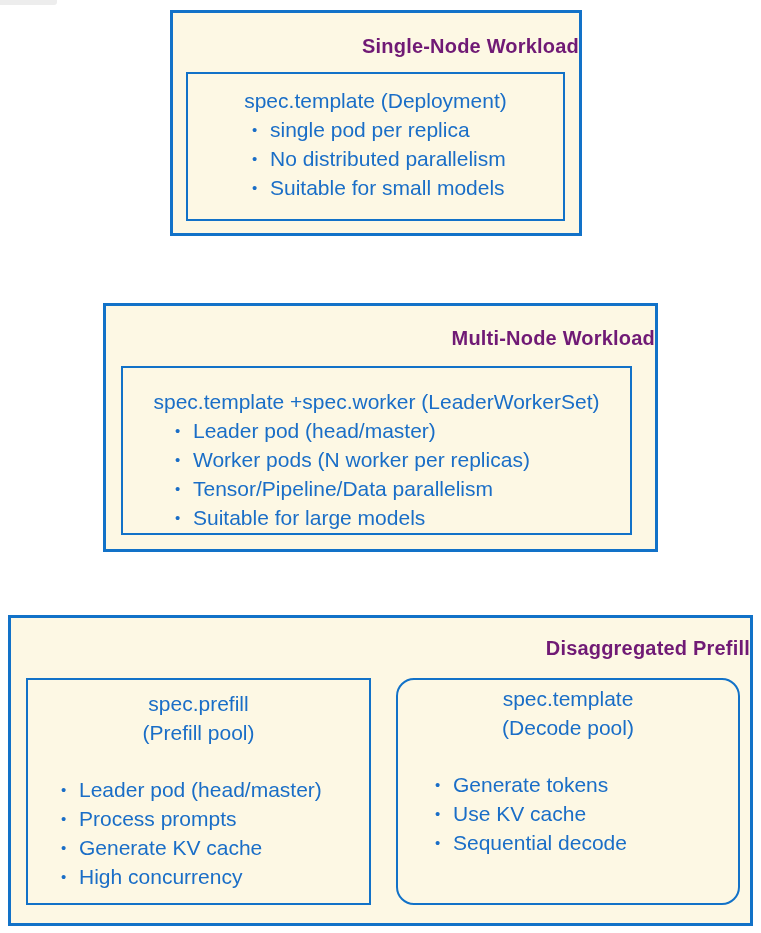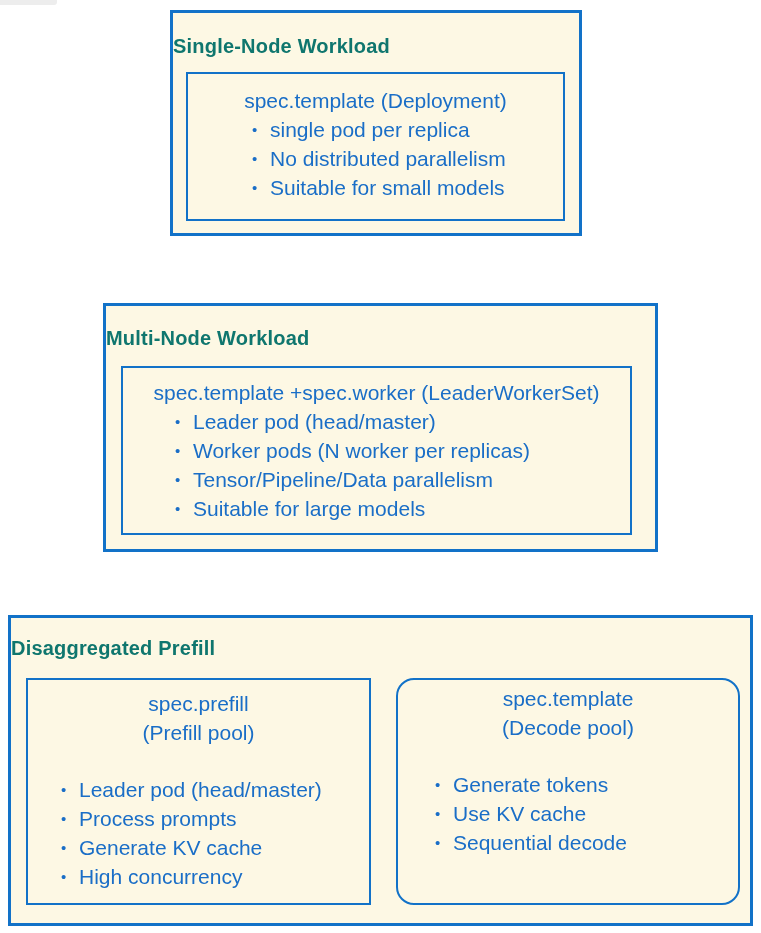--- a/index.html
+++ b/index.html
@@ -1,40 +1,40 @@
 <!DOCTYPE html>
 <html><head>
 <meta charset="utf-8">
 <style>
   html,body{margin:0;padding:0;background:#ffffff;}
   body{width:761px;height:933px;position:relative;font-family:"Liberation Sans",sans-serif;}
   .stage{position:absolute;left:0;top:0;width:761px;height:933px;overflow:hidden;background:#ffffff;}
   .corner-artifact{position:absolute;left:0;top:0;width:57px;height:5px;background:#ededed;border-radius:0 0 3px 0;}
   .box{position:absolute;background:#FDF8E4;border:3px solid #1272C8;box-sizing:border-box;}
-  .box-title{position:absolute;left:0;right:0;margin:0;text-align:left;color:#0f766e;
+  .box-title{position:absolute;left:0;right:0;margin:0;text-align:right;color:#701a75;
              font-size:20px;font-weight:bold;line-height:22px;letter-spacing:0.2px;}
   .panel{position:absolute;background:#FDF8E4;border:2px solid #1272C8;box-sizing:border-box;
          color:#1A6EC7;font-size:21px;line-height:29px;}
   .panel-heading{text-align:center;}
   .heading-line{display:block;}
   .spacer{height:28px;}
   .row{display:flex;align-items:flex-start;}
   .dot{flex:none;width:18px;font-size:15px;line-height:29px;text-align:left;}
   .btext{flex:none;white-space:nowrap;}
 
   
   .box1{left:170px;top:10px;width:412px;height:226px;}
   .box1 .box-title{top:22px;}
   .panel1{left:13px;top:59px;width:379px;height:149px;padding-top:12px;}
   .ind1 .dot{margin-left:64px;}
 
   
   .box2{left:103px;top:303px;width:555px;height:249px;}
   .box2 .box-title{top:21px;}
-  .panel2{left:15px;top:60px;width:511px;height:169px;padding-top:10px;}
+  .panel2{left:15px;top:60px;width:511px;height:169px;padding-top:19px;}
   .ind2 .dot{margin-left:52px;}
 
   
   .box3{left:8px;top:615px;width:745px;height:311px;}
   .box3 .box-title{top:19px;}
   .panel3a{left:15px;top:60px;width:345px;height:227px;padding-top:9px;}
   .panel3b{left:385px;top:60px;width:344px;height:227px;padding-top:4px;border-radius:18px;}
   .ind3a .dot{margin-left:33px;}
   .ind3b .dot{margin-left:37px;}
 </style>

